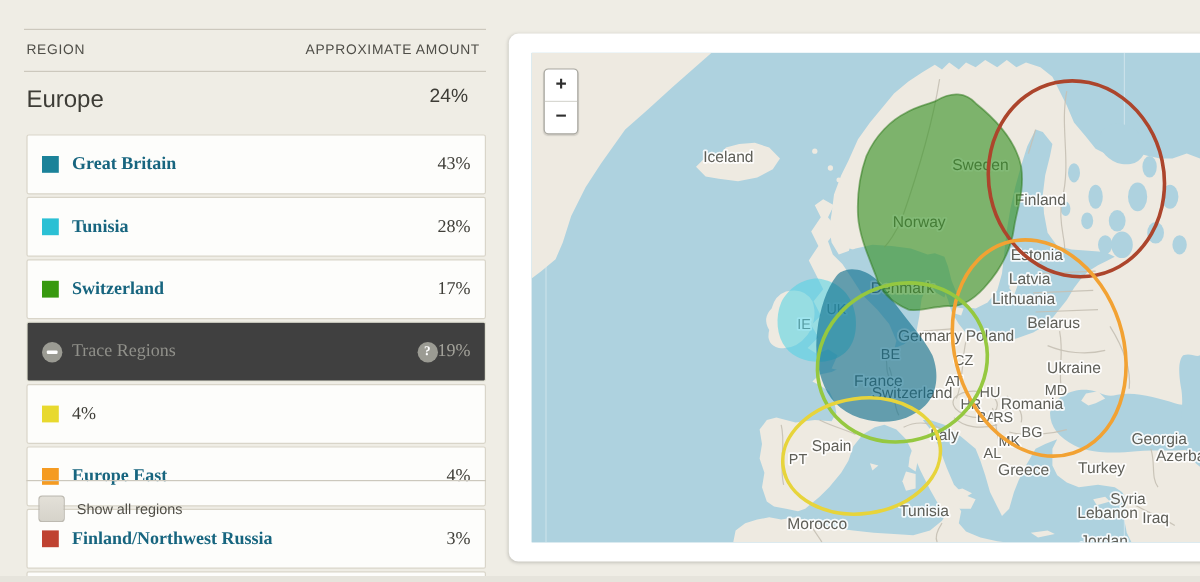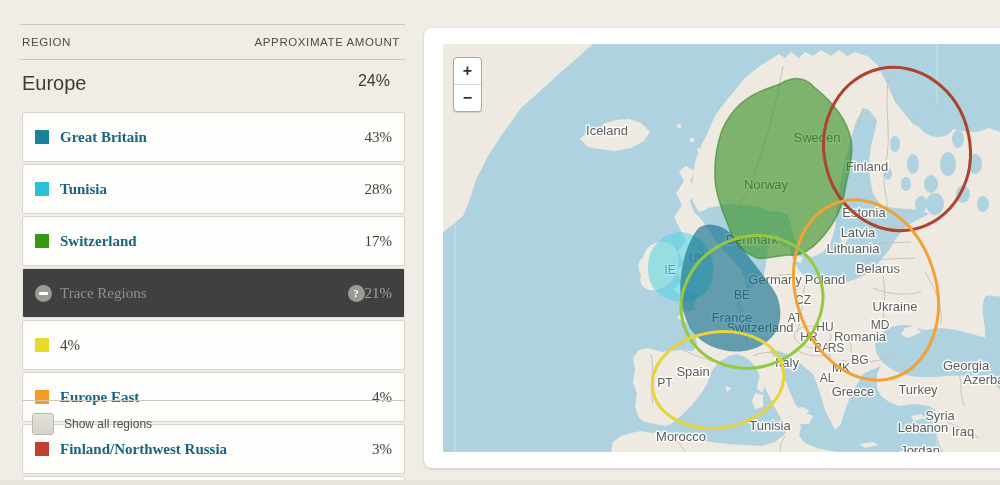--- a/index.html
+++ b/index.html
@@ -72,21 +72,21 @@
   </div>
   <div class="rrow">
     <span class="swatch" style="background-color: rgb(55, 153, 15);"></span>
     <span class="rname">Switzerland</span>
     <span class="ramt">17%</span>
   </div>
   <div class="rrow trace">
     <span class="circ-icon minus"></span>
     <span class="rname">Trace Regions</span>
     <span class="circ-icon quest" style="margin-right:auto;">?</span>
-    <span class="ramt">21%</span>
+    <span class="ramt">19%</span>
   </div>
   <div class="rrow">
     <span class="swatch" style="background-color: rgb(232, 217, 46);"></span>
     <span class="ramt">4%</span>
   </div>
   <div class="rrow">
     <span class="swatch" style="background-color: rgb(245, 155, 33);"></span>
     <span class="rname">Europe East</span>
     <span class="ramt">4%</span>
   </div>

